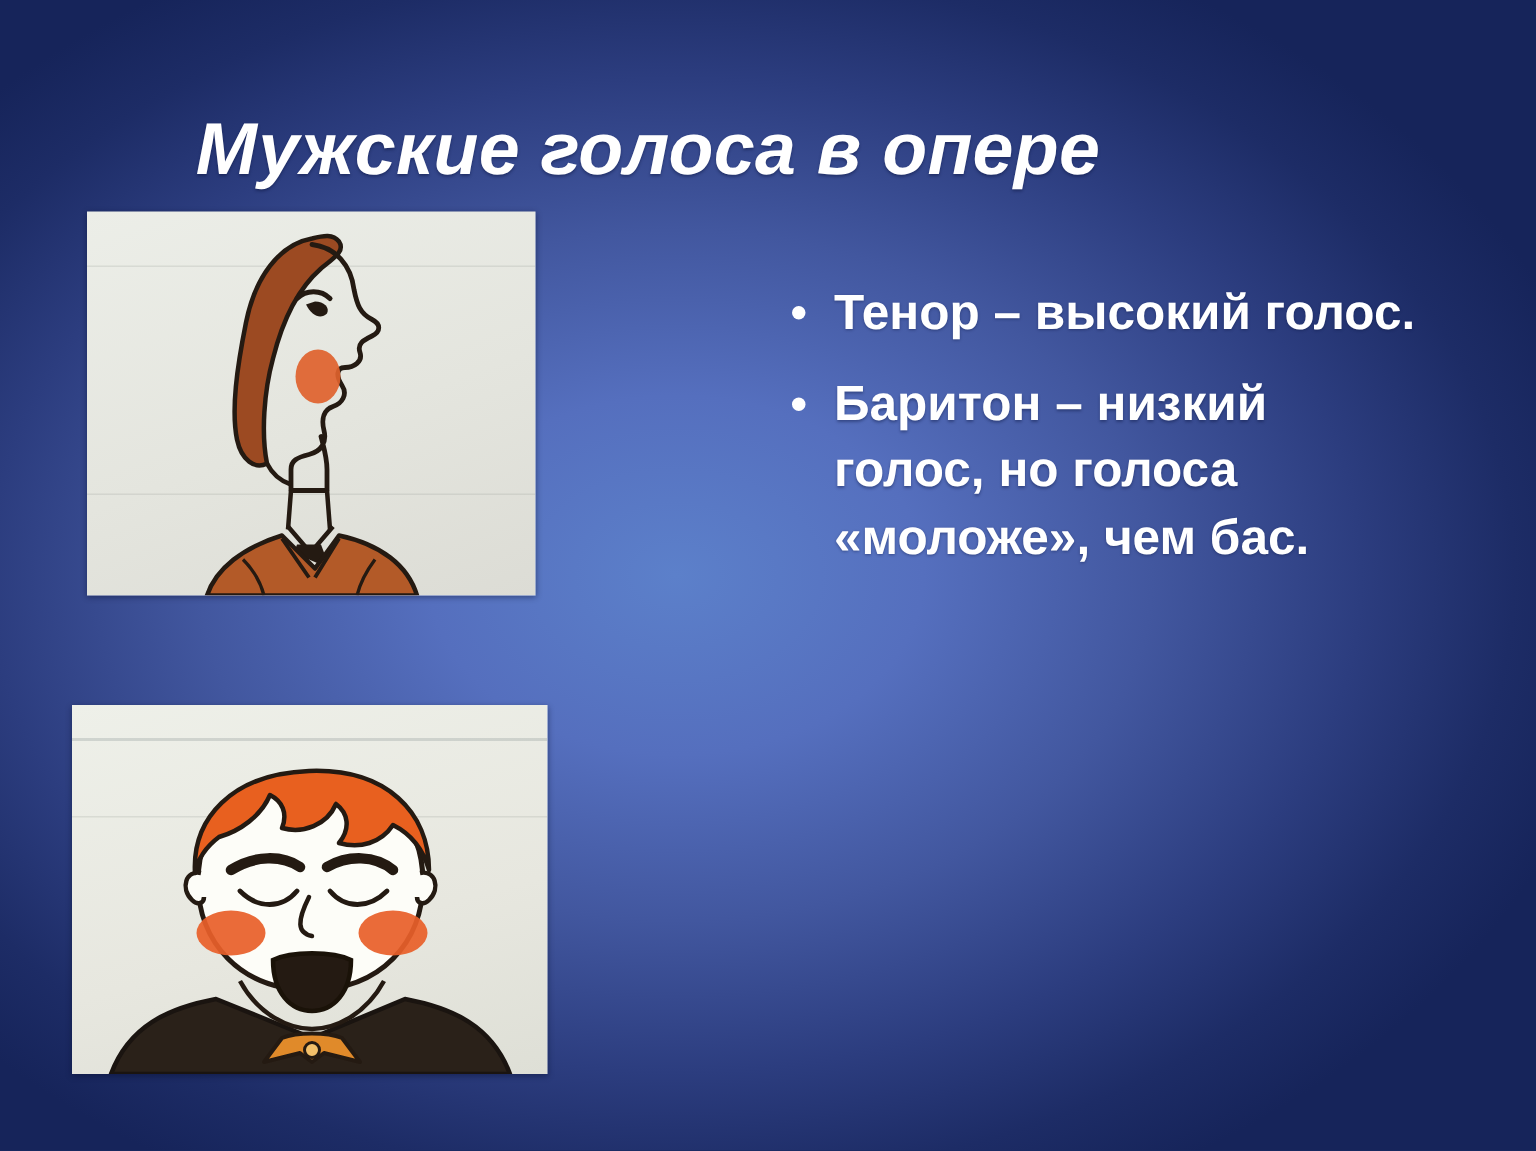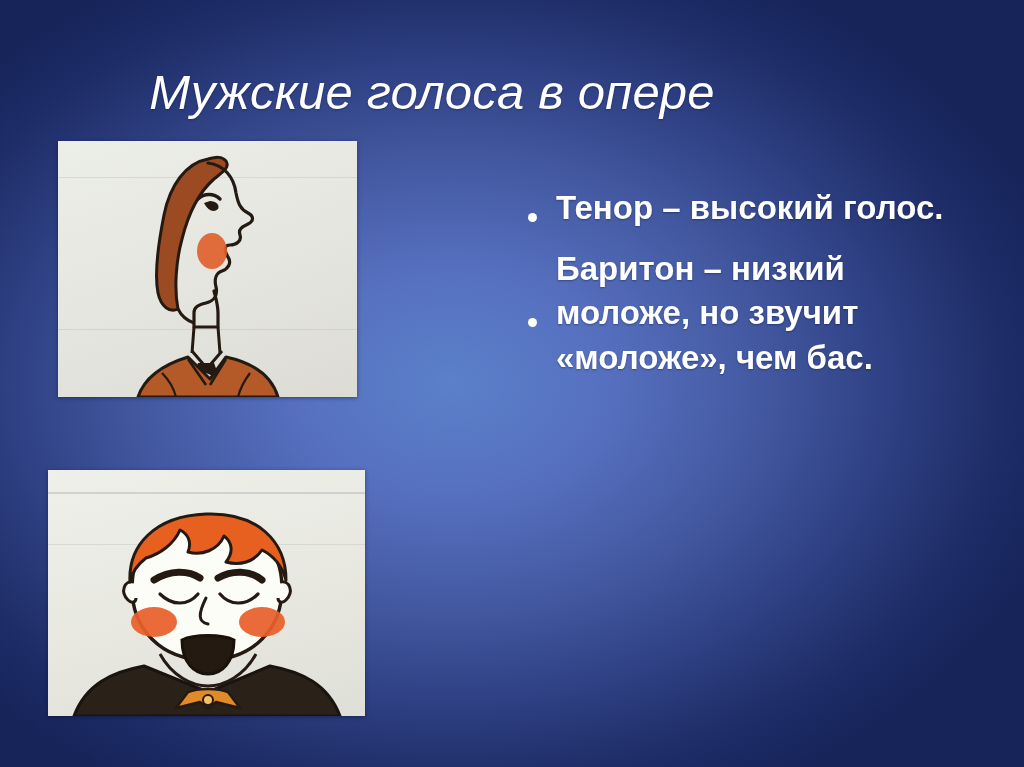--- a/index.html
+++ b/index.html
@@ -22,26 +22,26 @@
         #42579f 50%,
         #2c3d7f 72%,
         #1d2c66 88%,
         #16245a 100%);
   }
 
   
   .title {
     position: absolute;
     left: 0;
-    top: 64px;
+    top: 72px;
     width: 864px;
     text-align: center;
     color: #ffffff;
     font-size: 49px;
-    font-weight: normal;
+    font-weight: bold;
     font-style: italic;
     letter-spacing: 0.2px;
     white-space: nowrap;
     text-shadow: 0 1px 2px rgba(10,20,60,0.45);
   }
 
   
   .photo {
     position: absolute;
     background: #e9e9e2;
@@ -70,21 +70,21 @@
 
   
   .bullets {
     position: absolute;
     left: 528px;
     top: 186px;
     width: 420px;
   }
   .bullet-item {
     display: flex;
-    align-items: center;
+    align-items: flex-start;
     margin-bottom: 16px;
   }
   .bullet-dot {
     flex: 0 0 auto;
     width: 9px;
     height: 9px;
     border-radius: 50%;
     background: #ffffff;
     margin-top: 18px;
     margin-right: 19px;
@@ -186,19 +186,19 @@
 
   <div class="bullets">
 
     <div class="bullet-item">
       <span class="bullet-dot"></span>
       <span class="bullet-text">Тенор – высокий голос.</span>
     </div>
 
     <div class="bullet-item">
       <span class="bullet-dot"></span>
-      <span class="bullet-text">Баритон – низкий моложе, но звучит «моложе», чем бас.</span>
+      <span class="bullet-text">Баритон – низкий голос, но голоса «моложе», чем бас.</span>
     </div>
 
 
   </div>
 
 </div>
 
 </body></html>

